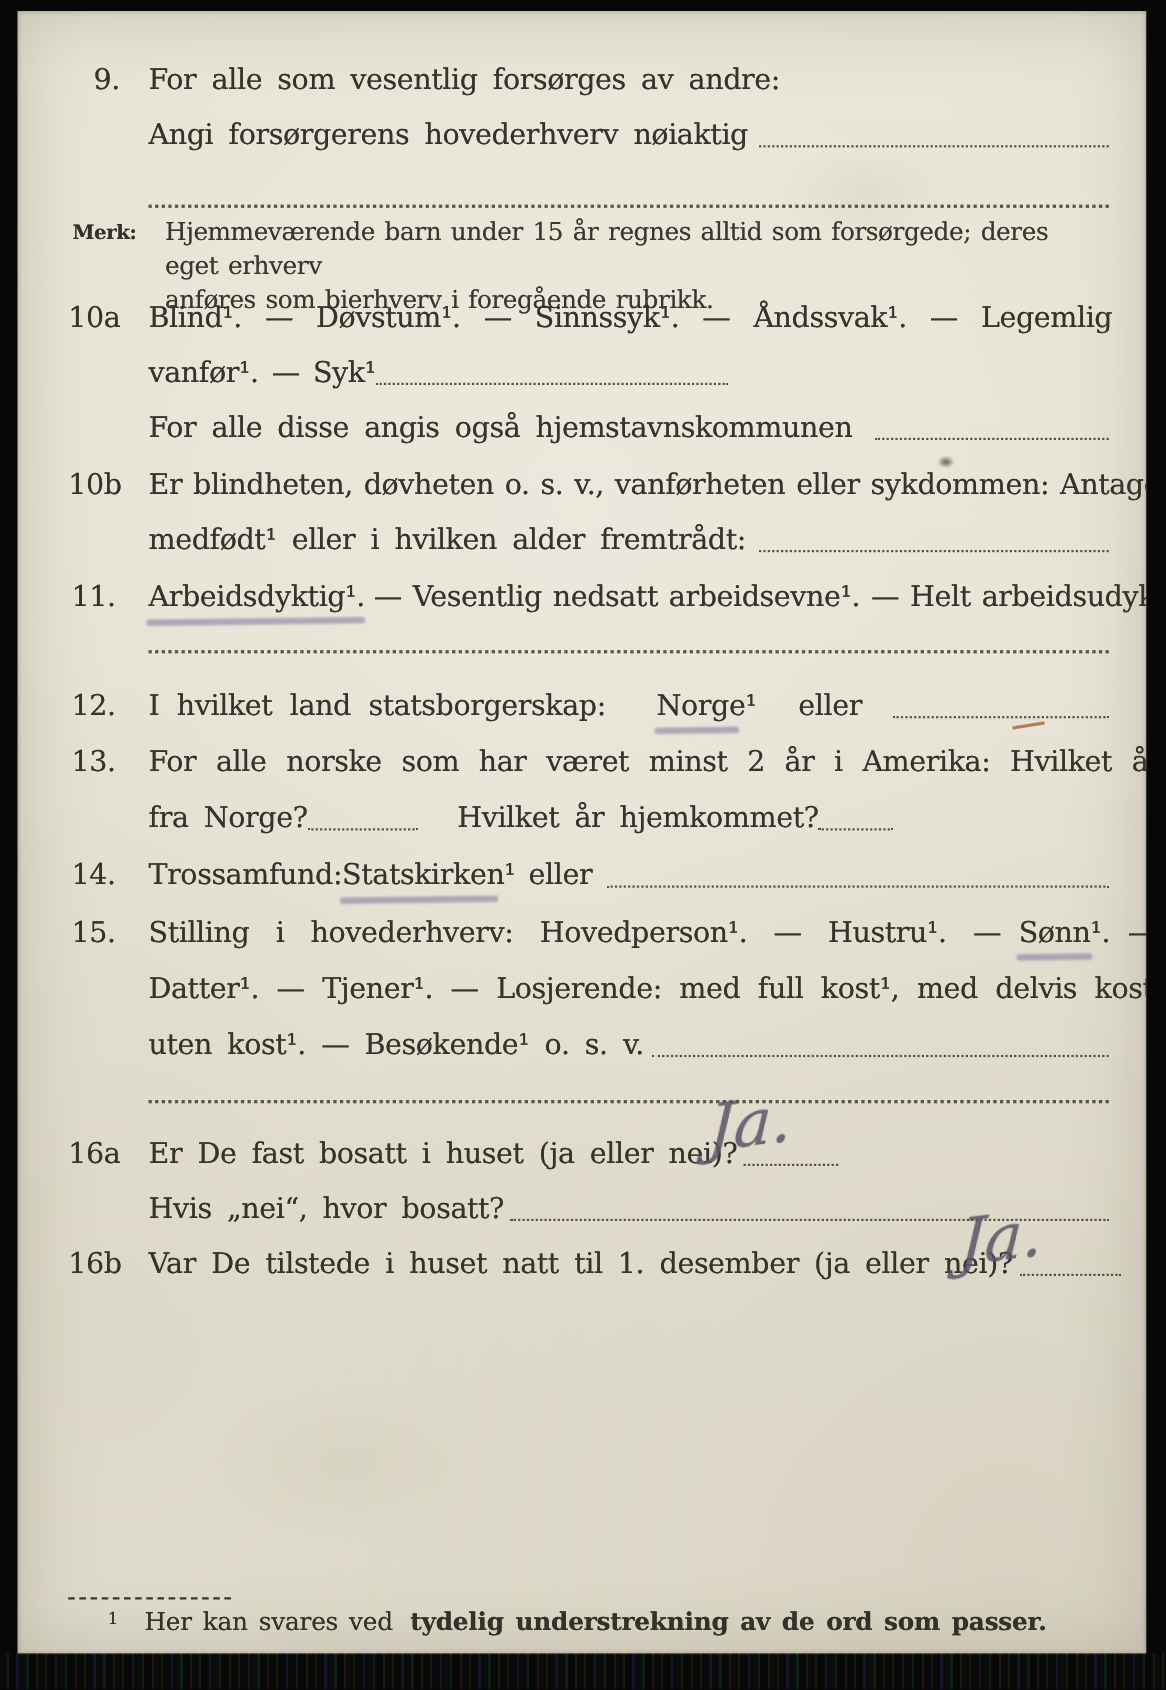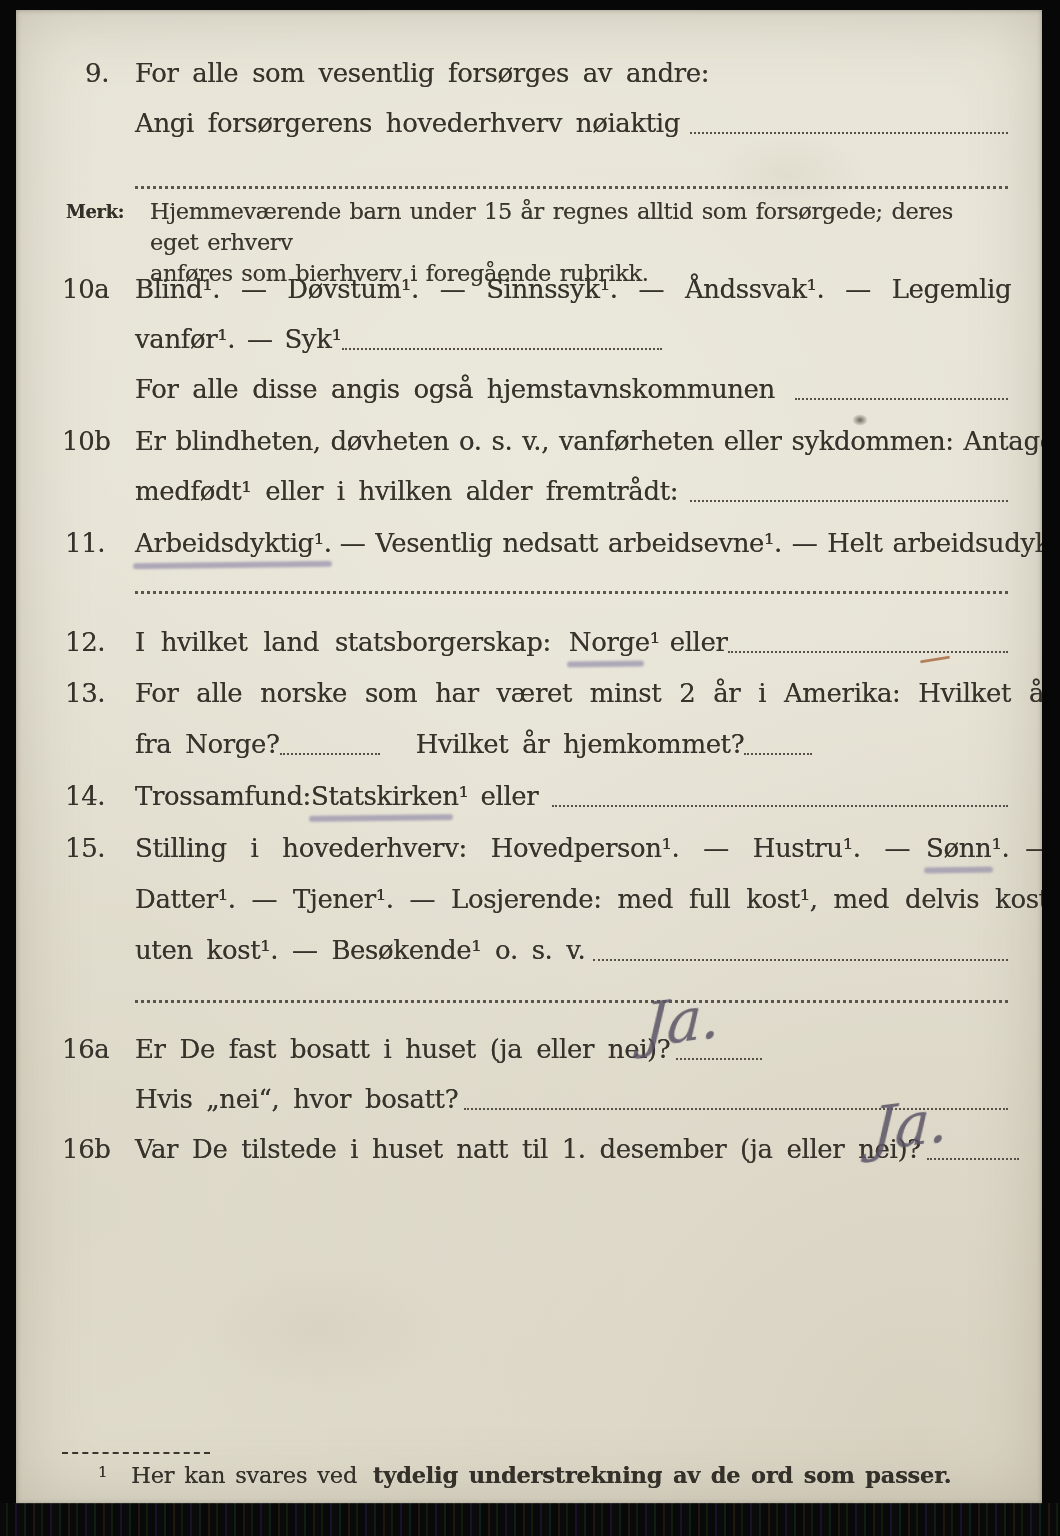--- a/index.html
+++ b/index.html
@@ -41,21 +41,21 @@
     align-self:flex-end;margin-bottom:5px;height:0;
     border-bottom:2.5px dotted #565047;flex:1 1 auto;min-width:20px;
     transform:translateY(-1px);
   }
   .lead.fixed{flex:0 0 auto;}
   .spacer{flex:1 1 auto;border:none;}
   .sep{
     position:absolute;left:119px;right:34px;height:0;
     border-bottom:3px dotted #4c473f;opacity:.9;
   }
-  .ws2{word-spacing:2px;} .ws6{word-spacing:6px;} .ws8{word-spacing:8px;}
+  .ws2{word-spacing:2px;} .ws6{word-spacing:6px;} .ws8{word-spacing:8px;gap:28px;}
   .ws10{word-spacing:10px;} .ws13{word-spacing:13px;text-align:right;} .ws16{word-spacing:16px;}
   .note{
     position:absolute;left:134px;right:36px;top:186px;
     font-size:22.5px;line-height:31px;color:#3a362f;
     letter-spacing:-0.4px;word-spacing:2px;
     text-shadow:0 0 .5px rgba(55,50,40,.6);
   }
   .note .note-label{
     position:absolute;left:-84px;top:0;font-weight:bold;font-size:18px;color:#332f29;
   }

